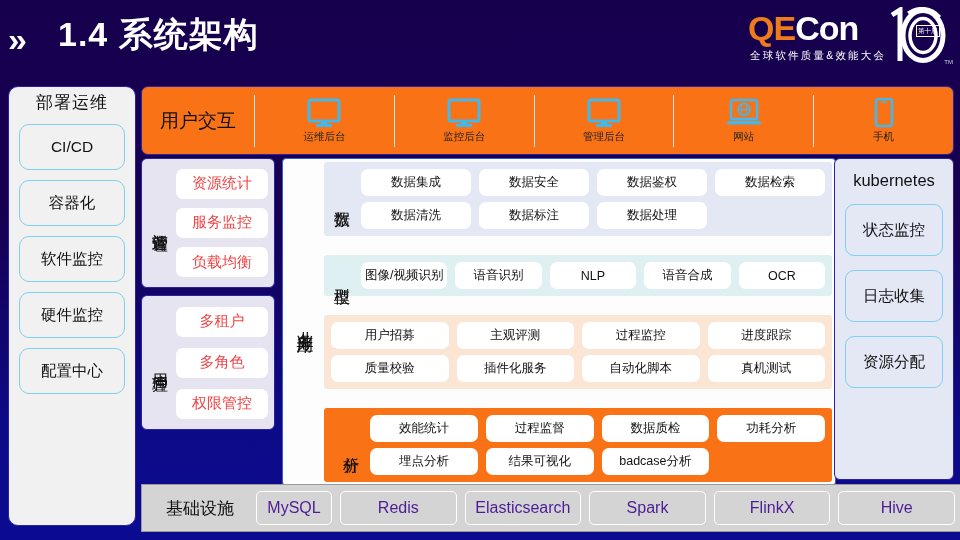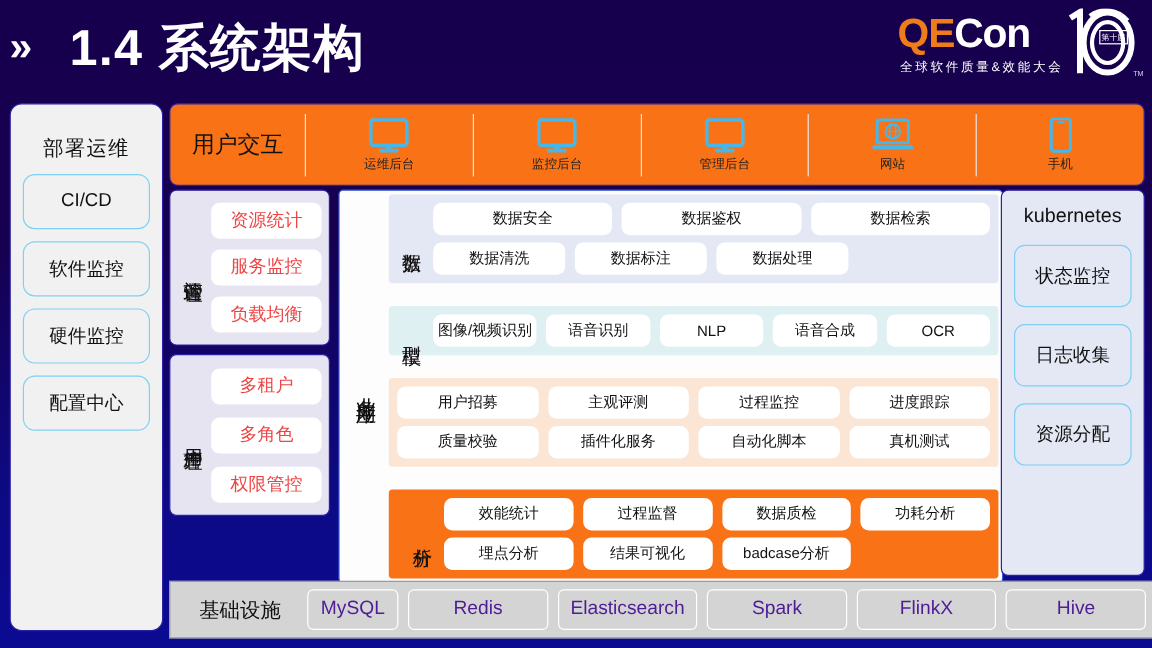--- a/index.html
+++ b/index.html
@@ -5,39 +5,39 @@
   html,body{margin:0;padding:0;}
   body{
     width:960px;height:540px;overflow:hidden;
     font-family:"Liberation Sans","DejaVu Sans",sans-serif;
     background:linear-gradient(180deg,#16004e 0%,#160050 38%,#0d0a86 78%,#0b0b92 100%);
     position:relative;
   }
   
   .header{position:absolute;left:0;top:0;width:960px;height:86px;}
   .chev{position:absolute;left:8px;top:20px;color:#ffffff;font-size:34px;font-weight:700;letter-spacing:-4px;}
-  .title{position:absolute;left:58px;top:12px;color:#ffffff;font-size:42px;font-weight:700;letter-spacing:1px;}
+  .title{position:absolute;left:58px;top:12px;color:#ffffff;font-size:34px;font-weight:700;letter-spacing:1px;}
 
   
   .logo{position:absolute;right:6px;top:5px;width:212px;height:62px;}
   .logo-main{position:absolute;left:6px;top:4px;font-size:34px;font-weight:700;letter-spacing:-1px;line-height:38px;}
   .logo-qe{color:#ef7c1a;}
   .logo-con{color:#ffffff;}
   .logo-sub{position:absolute;left:8px;top:44px;color:#ffffff;font-size:10.5px;letter-spacing:2.2px;white-space:nowrap;}
   .logo-ten{position:absolute;right:6px;top:2px;width:70px;height:58px;}
   .logo-tm{position:absolute;right:1px;bottom:2px;color:#cfd5ee;font-size:6px;}
   .logo-badge{position:absolute;right:14px;top:20px;color:#ffffff;font-size:6.5px;border:0.5px solid #fff;padding:0.5px 1.5px;}
 
   
   .stage{position:absolute;left:8px;top:86px;width:944px;height:446px;}
 
   
   .leftcol{position:absolute;left:0;top:0;width:126px;height:438px;
     background:#f1f1f1;border:1.5px solid #2b20a6;border-radius:10px;}
-  .leftcol-title{text-align:center;font-size:17px;color:#111;padding-top:25px;letter-spacing:1px;}
+  .leftcol-title{text-align:center;font-size:17px;color:#111;padding-top:4px;letter-spacing:1px;}
   .pill{margin:10px 10px 0 10px;height:44px;border:1.3px solid #7fd0f2;border-radius:10px;
     background:#f1f1f1;display:flex;align-items:center;justify-content:center;font-size:15.5px;color:#111;}
 
   
   .topband{position:absolute;left:133px;top:0;width:811px;height:67px;background:#f97316;
     border:1.5px solid #2b20a6;border-radius:7px;display:flex;align-items:center;}
   .topband-label{width:112px;text-align:center;font-size:19px;color:#111;flex:none;}
   .chan{flex:1;display:flex;flex-direction:column;align-items:center;justify-content:center;
     border-left:1px solid #e3e3ea;height:52px;}
   .chan:first-of-type{border-left:none;}
@@ -112,20 +112,21 @@
     <div class="logo-tm">TM</div>
     <div class="logo-sub">全球软件质量&amp;效能大会</div>
   </div>
 </div>
 
 <div class="stage">
 
   <div class="leftcol">
     <div class="leftcol-title">部署运维</div>
     <div class="pill">CI/CD</div>
+    <div class="pill">容器化</div>
     <div class="pill">软件监控</div>
     <div class="pill">硬件监控</div>
     <div class="pill">配置中心</div>
   </div>
 
   <div class="topband">
     <div class="topband-label">用户交互</div>
 
     <div class="chan">
       <div class="ico">
@@ -204,20 +205,21 @@
   </div>
 
   <div class="bizcol">
     <div class="biz-label">业务应用</div>
     <div class="biz-rows">
 
       <div class="brow row-data" style="background: rgb(228, 232, 244);">
         <div class="rlabel">数据</div>
         <div class="rcells">
           <div class="rline">
+            <div class="cell">数据集成</div>
             <div class="cell">数据安全</div>
             <div class="cell">数据鉴权</div>
             <div class="cell">数据检索</div>
           </div>
           <div class="rline">
             <div class="cell">数据清洗</div>
             <div class="cell">数据标注</div>
             <div class="cell">数据处理</div>
             <div class="cell empty"></div>
           </div>

